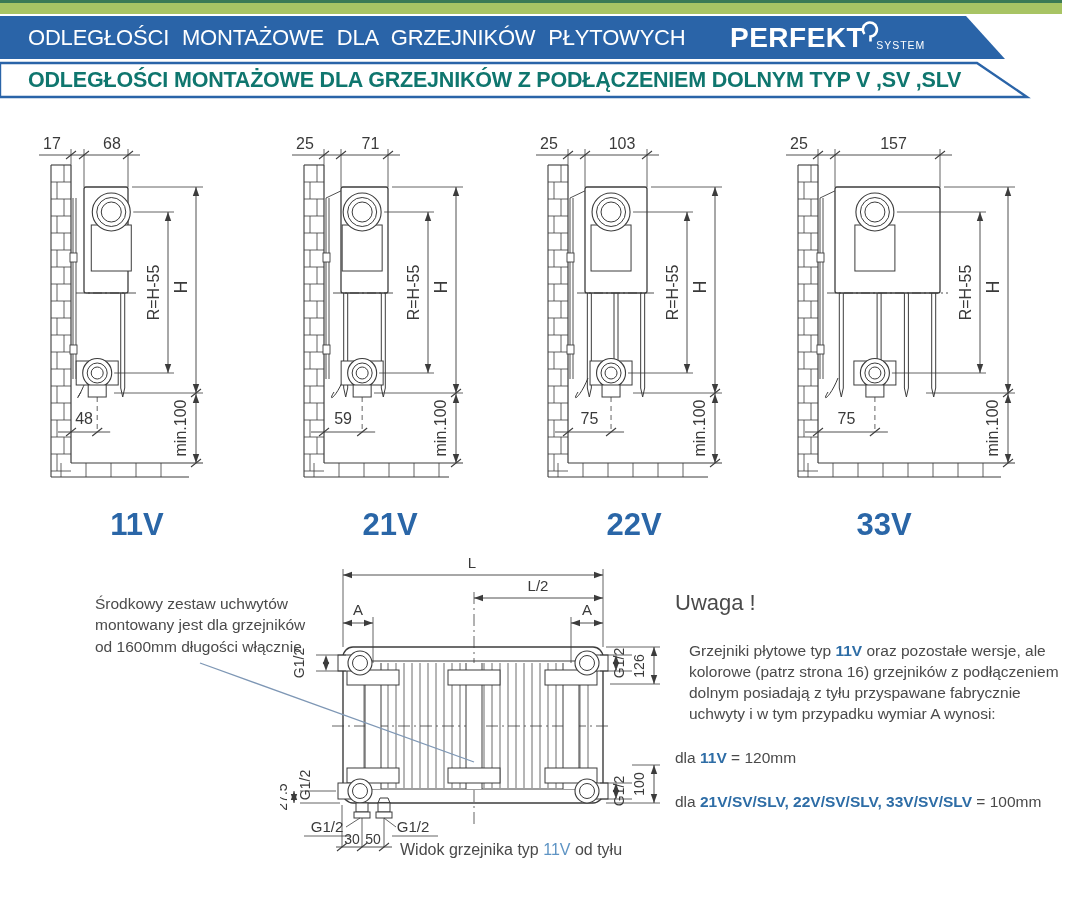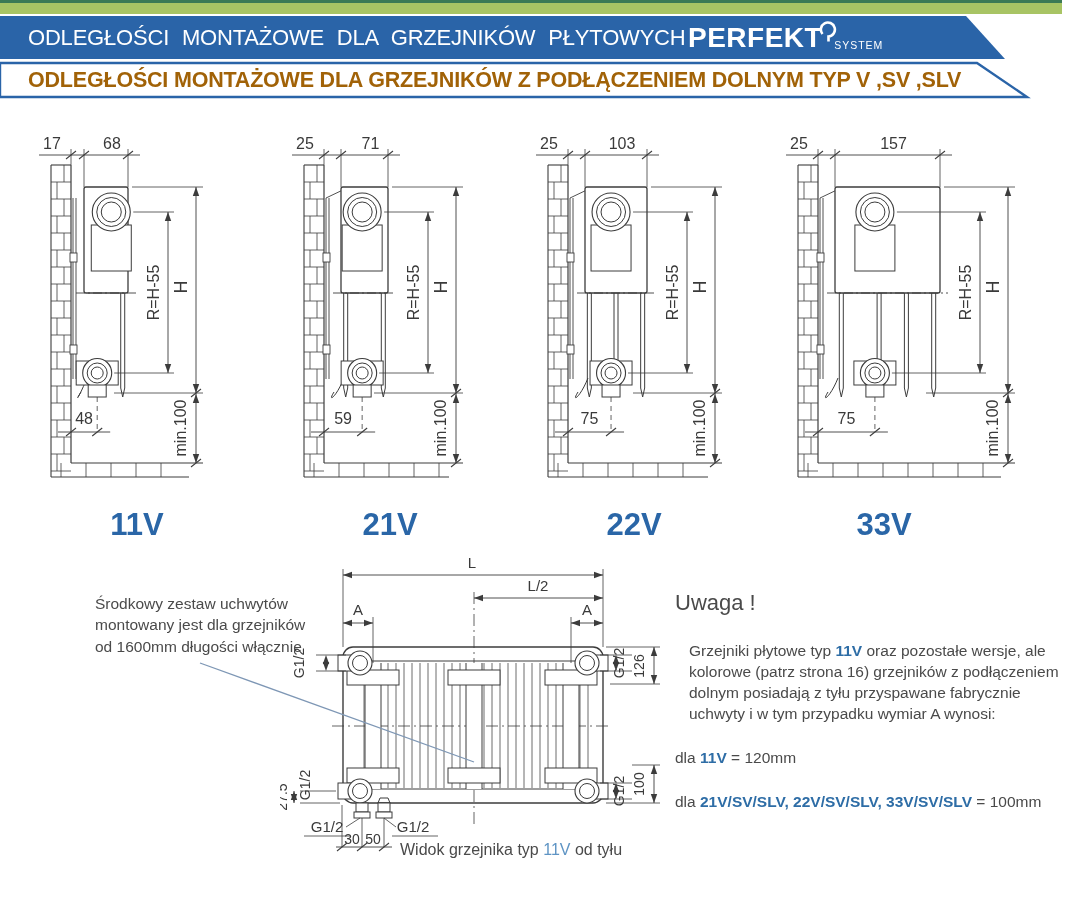--- a/index.html
+++ b/index.html
@@ -11,26 +11,26 @@
   
   #header-svg{position:absolute;left:0;top:0;}
   .title-text{
     position:absolute;left:28px;top:16px;height:43px;line-height:43px;
     color:#ffffff;font-size:22px;font-weight:normal;word-spacing:7px;letter-spacing:-0.2px;
     white-space:nowrap;
   }
   .brand{
     position:absolute;left:688px;top:16px;height:43px;display:flex;align-items:center;color:#fff;
   }
-  .brand-main{font-size:28px;font-weight:bold;letter-spacing:0.5px;}
+  .brand-main{font-size:28px;font-weight:bold;letter-spacing:0.5px;margin-left:42px;}
   .brand-arc{margin:-16px 0 0 -3px;}
   .brand-sub{font-size:10.5px;letter-spacing:1px;margin:14px 0 0 -3px;}
   .subtitle-text{
     position:absolute;left:28px;top:63px;height:34px;line-height:34px;
-    color:#a16207;font-size:21.5px;font-weight:bold;letter-spacing:-0.2px;white-space:nowrap;
+    color:#0f766e;font-size:21.5px;font-weight:bold;letter-spacing:-0.2px;white-space:nowrap;
   }
   
   .diagram-cell{position:absolute;top:135px;width:252px;height:420px;}
   .type-label{
     position:absolute;top:372px;left:0;width:224px;text-align:center;
     font-size:31px;font-weight:bold;color:#2a66a7;
   }
   
   .left-note{
     position:absolute;left:55px;top:593px;width:240px;

